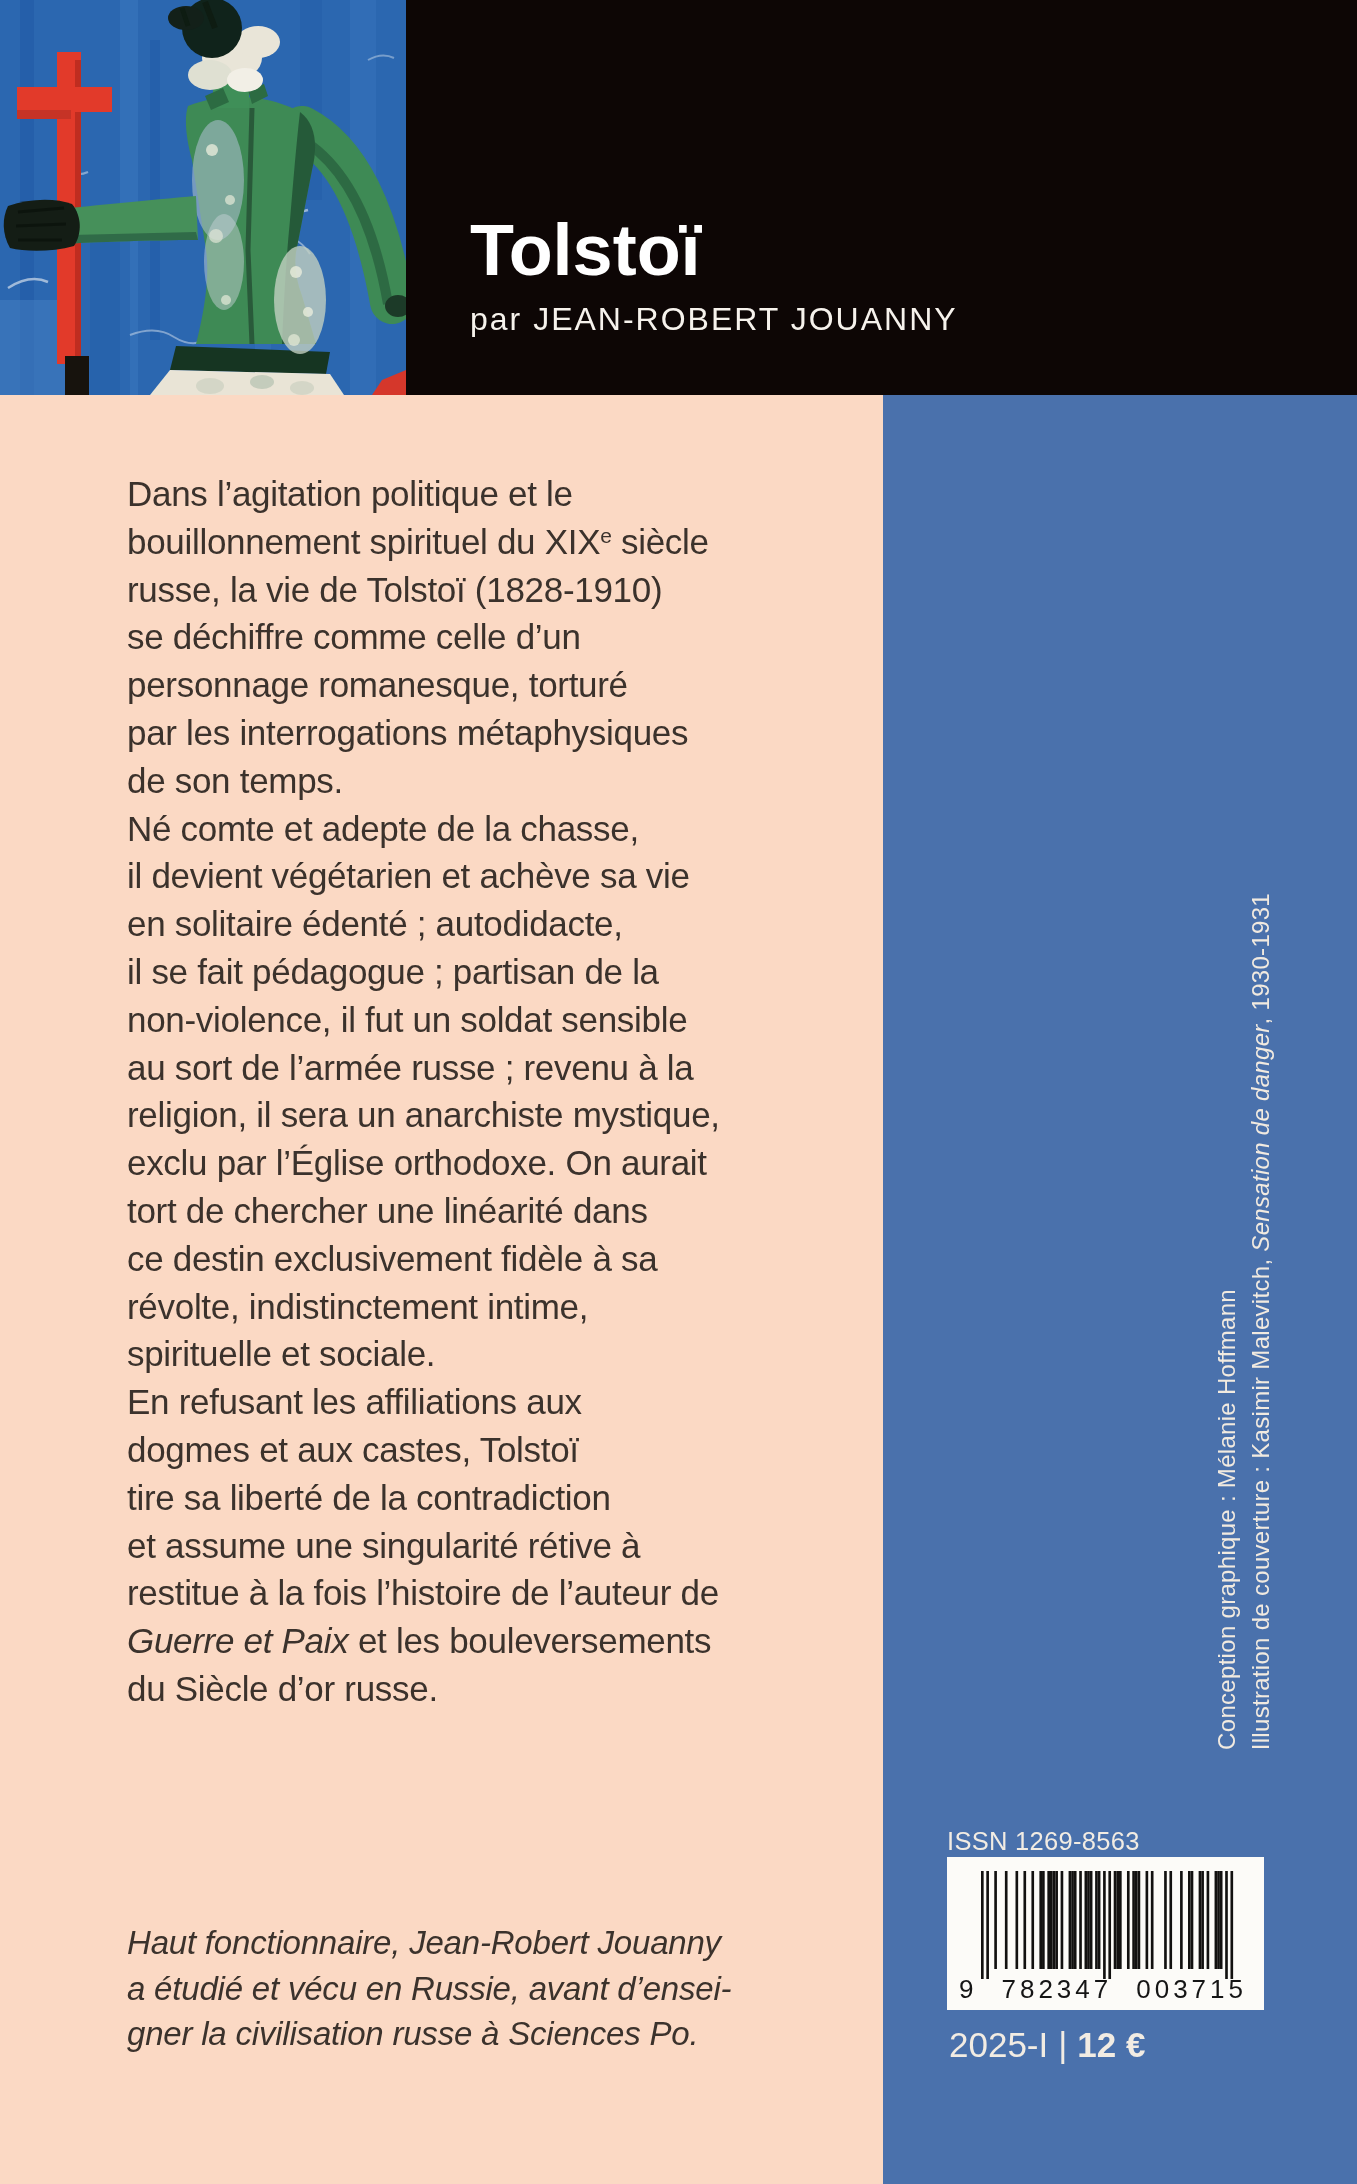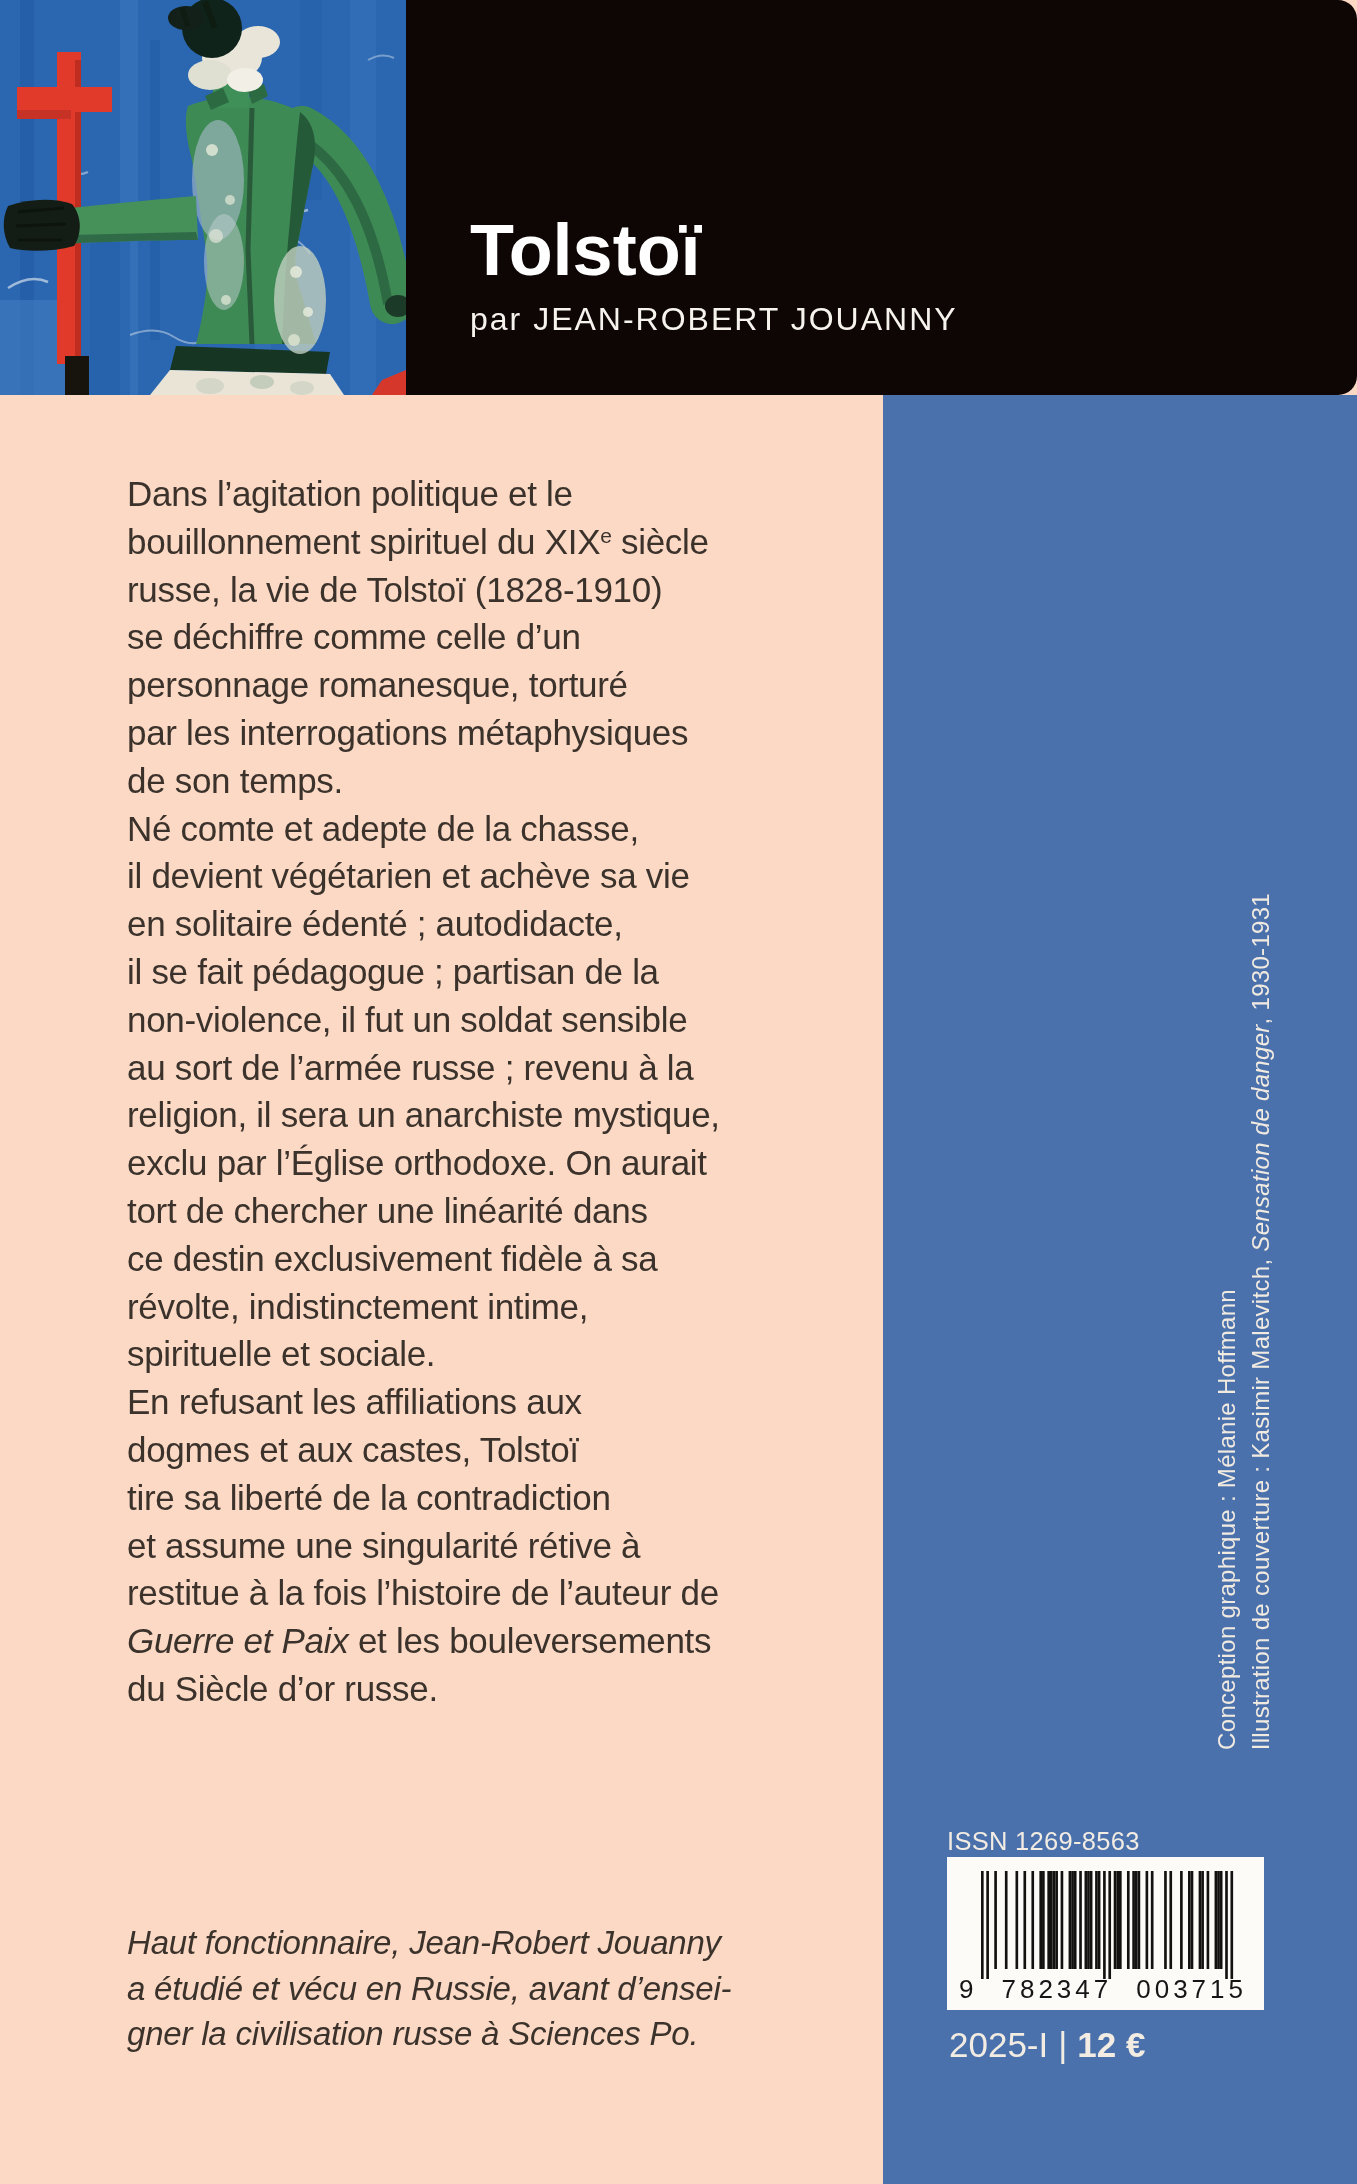--- a/index.html
+++ b/index.html
@@ -1,20 +1,20 @@
 <!DOCTYPE html>
 <html><head>
 <meta charset="utf-8">
 <style>
   html,body{margin:0;padding:0;background:#777;}
   .page{position:relative;width:1357px;height:2184px;background:#fbd9c4;overflow:hidden;
         font-family:"Liberation Sans","DejaVu Sans",sans-serif;}
 
   
-  .header{position:absolute;left:0;top:0;width:1357px;height:395px;background:#0d0605;border-radius:19px;}
+  .header{position:absolute;left:0;top:0;width:1357px;height:395px;background:#0d0605;}
   .painting{position:absolute;left:0;top:0;width:406px;height:395px;display:block;}
   .book-title{position:absolute;left:470px;top:214px;font-size:72px;font-weight:700;
               color:#ffffff;line-height:1;letter-spacing:0;}
   .book-byline{position:absolute;left:470px;top:303px;font-size:32px;font-weight:400;
                color:#f6f2ec;line-height:1;letter-spacing:2px;text-align:center;}
 
   
   .synopsis{position:absolute;left:127px;top:470px;width:720px;color:#3b322c;
             font-size:35px;letter-spacing:-0.3px;}
   .synopsis .line{height:47.8px;line-height:47.8px;white-space:nowrap;}

